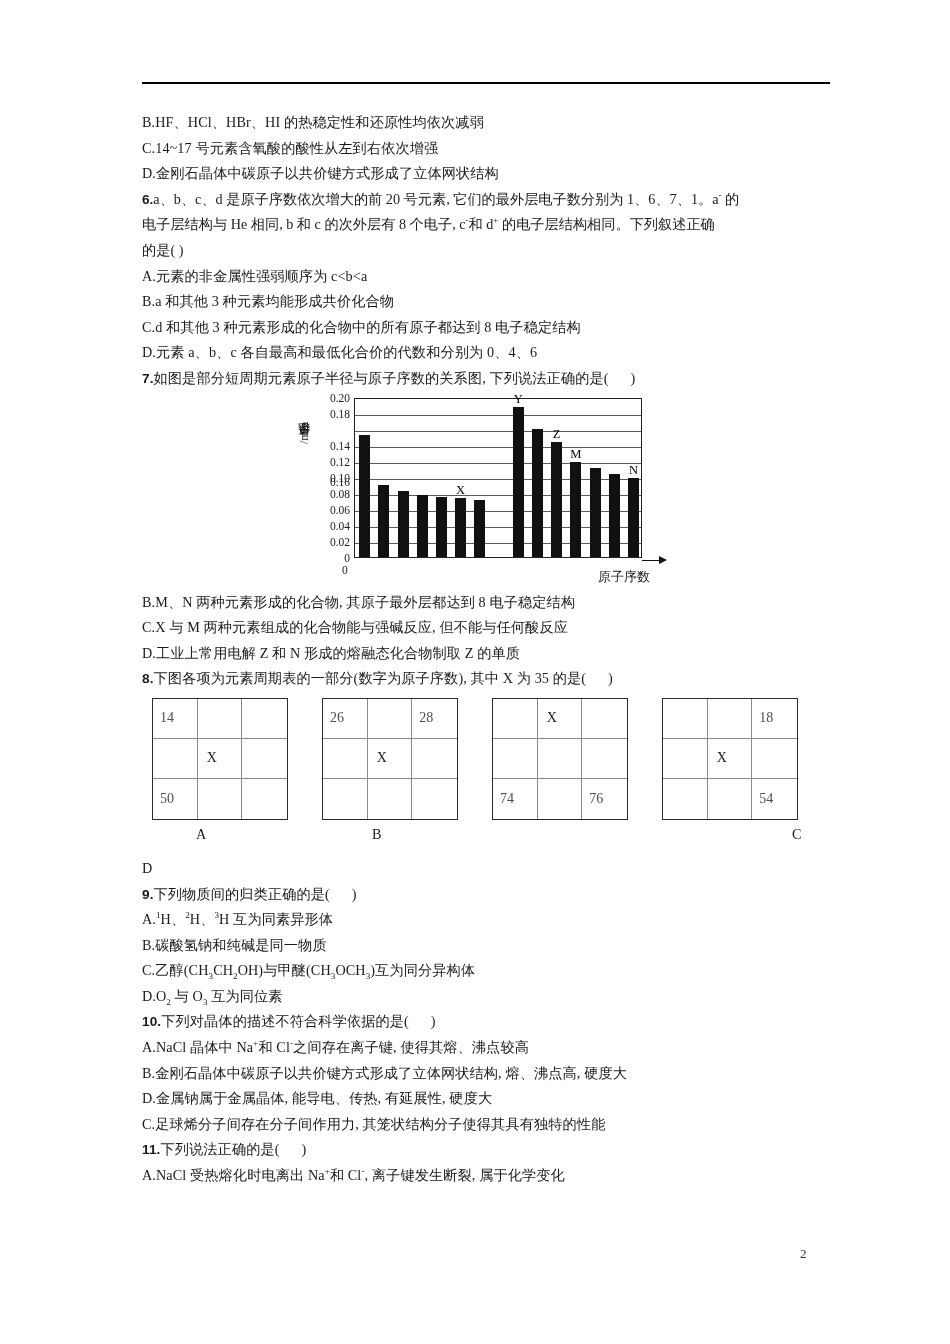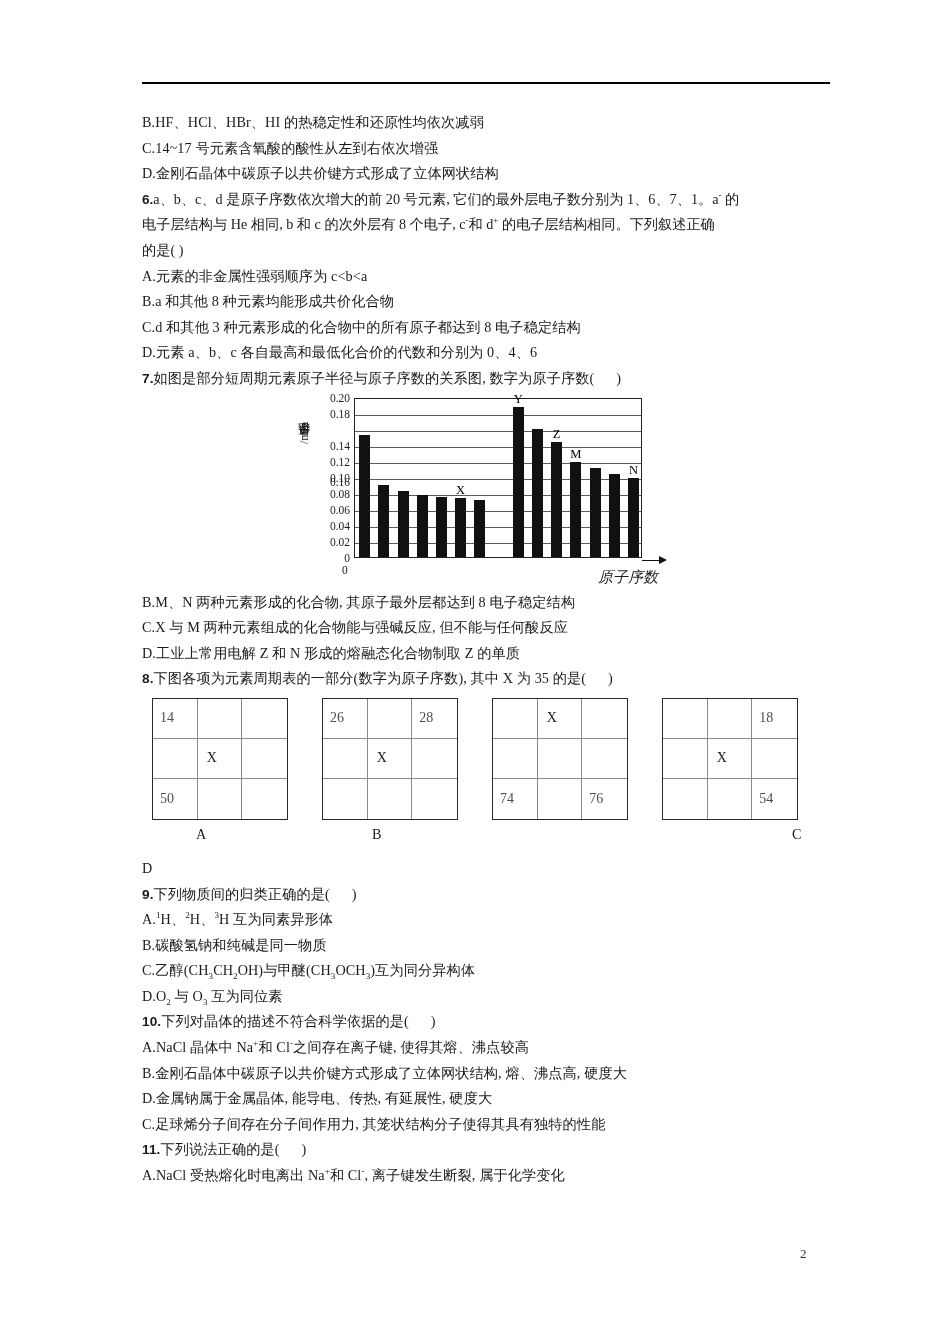--- a/index.html
+++ b/index.html
@@ -153,24 +153,23 @@
     position: absolute;
     left: 44px;
     top: 166px;
     font-size: 11.5px;
     font-family: "Liberation Serif", serif;
   }
   .xlabel {
     position: absolute;
     left: 300px;
     top: 170px;
-    font-size: 15px;
+    font-size: 13px;
     white-space: nowrap;
     font-family: "Liberation Serif", serif;
-    font-style: italic;
   }
 
   
   .grids {
     position: relative;
     height: 128px;
     margin-top: 6px;
   }
   .grid3 {
     position: absolute;
@@ -230,25 +229,25 @@
   <div class="header-rule"></div>
 
   <div class="content">
 
     <div class="line">B.HF、HCl、HBr、HI 的热稳定性和还原性均依次减弱</div>
     <div class="line">C.14~17 号元素含氧酸的酸性从左到右依次增强</div>
     <div class="line">D.金刚石晶体中碳原子以共价键方式形成了立体网状结构</div>
 
     <div class="wrap-line"><span class="qnum">6.</span><span>a、b、c、d 是原子序数依次增大的前 20 号元素, 它们的最外层电子数分别为 1、6、7、1。a</span><sup>-</sup><span> 的</span><br><span>电子层结构与 He 相同, b 和 c 的次外层有 8 个电子, c</span><sup>-</sup><span>和 d</span><sup>+</sup><span> 的电子层结构相同。下列叙述正确</span><br><span>的是(      )</span></div>
     <div class="line">A.元素的非金属性强弱顺序为 c&lt;b&lt;a</div>
-    <div class="line">B.a 和其他 8 种元素均能形成共价化合物</div>
+    <div class="line">B.a 和其他 3 种元素均能形成共价化合物</div>
     <div class="line">C.d 和其他 3 种元素形成的化合物中的所有原子都达到 8 电子稳定结构</div>
     <div class="line">D.元素 a、b、c 各自最高和最低化合价的代数和分别为 0、4、6</div>
 
-    <div class="line"><span class="qnum">7.</span><span>如图是部分短周期元素原子半径与原子序数的关系图, 数字为原子序数(      )</span></div>
+    <div class="line"><span class="qnum">7.</span><span>如图是部分短周期元素原子半径与原子序数的关系图, 下列说法正确的是(      )</span></div>
 
     <div class="figure">
       <div class="chart-box">
         <div class="ylabel">原子半径/mm</div>
         <div class="yticks">
             <div class="ytick" style="top: 0px;">0.20</div>
             <div class="ytick" style="top: 16px;">0.18</div>
             <div class="ytick" style="top: 44px; margin-top: 40px;">0.16</div>
             <div class="ytick" style="top: 48px;">0.14</div>
             <div class="ytick" style="top: 64px;">0.12</div>

